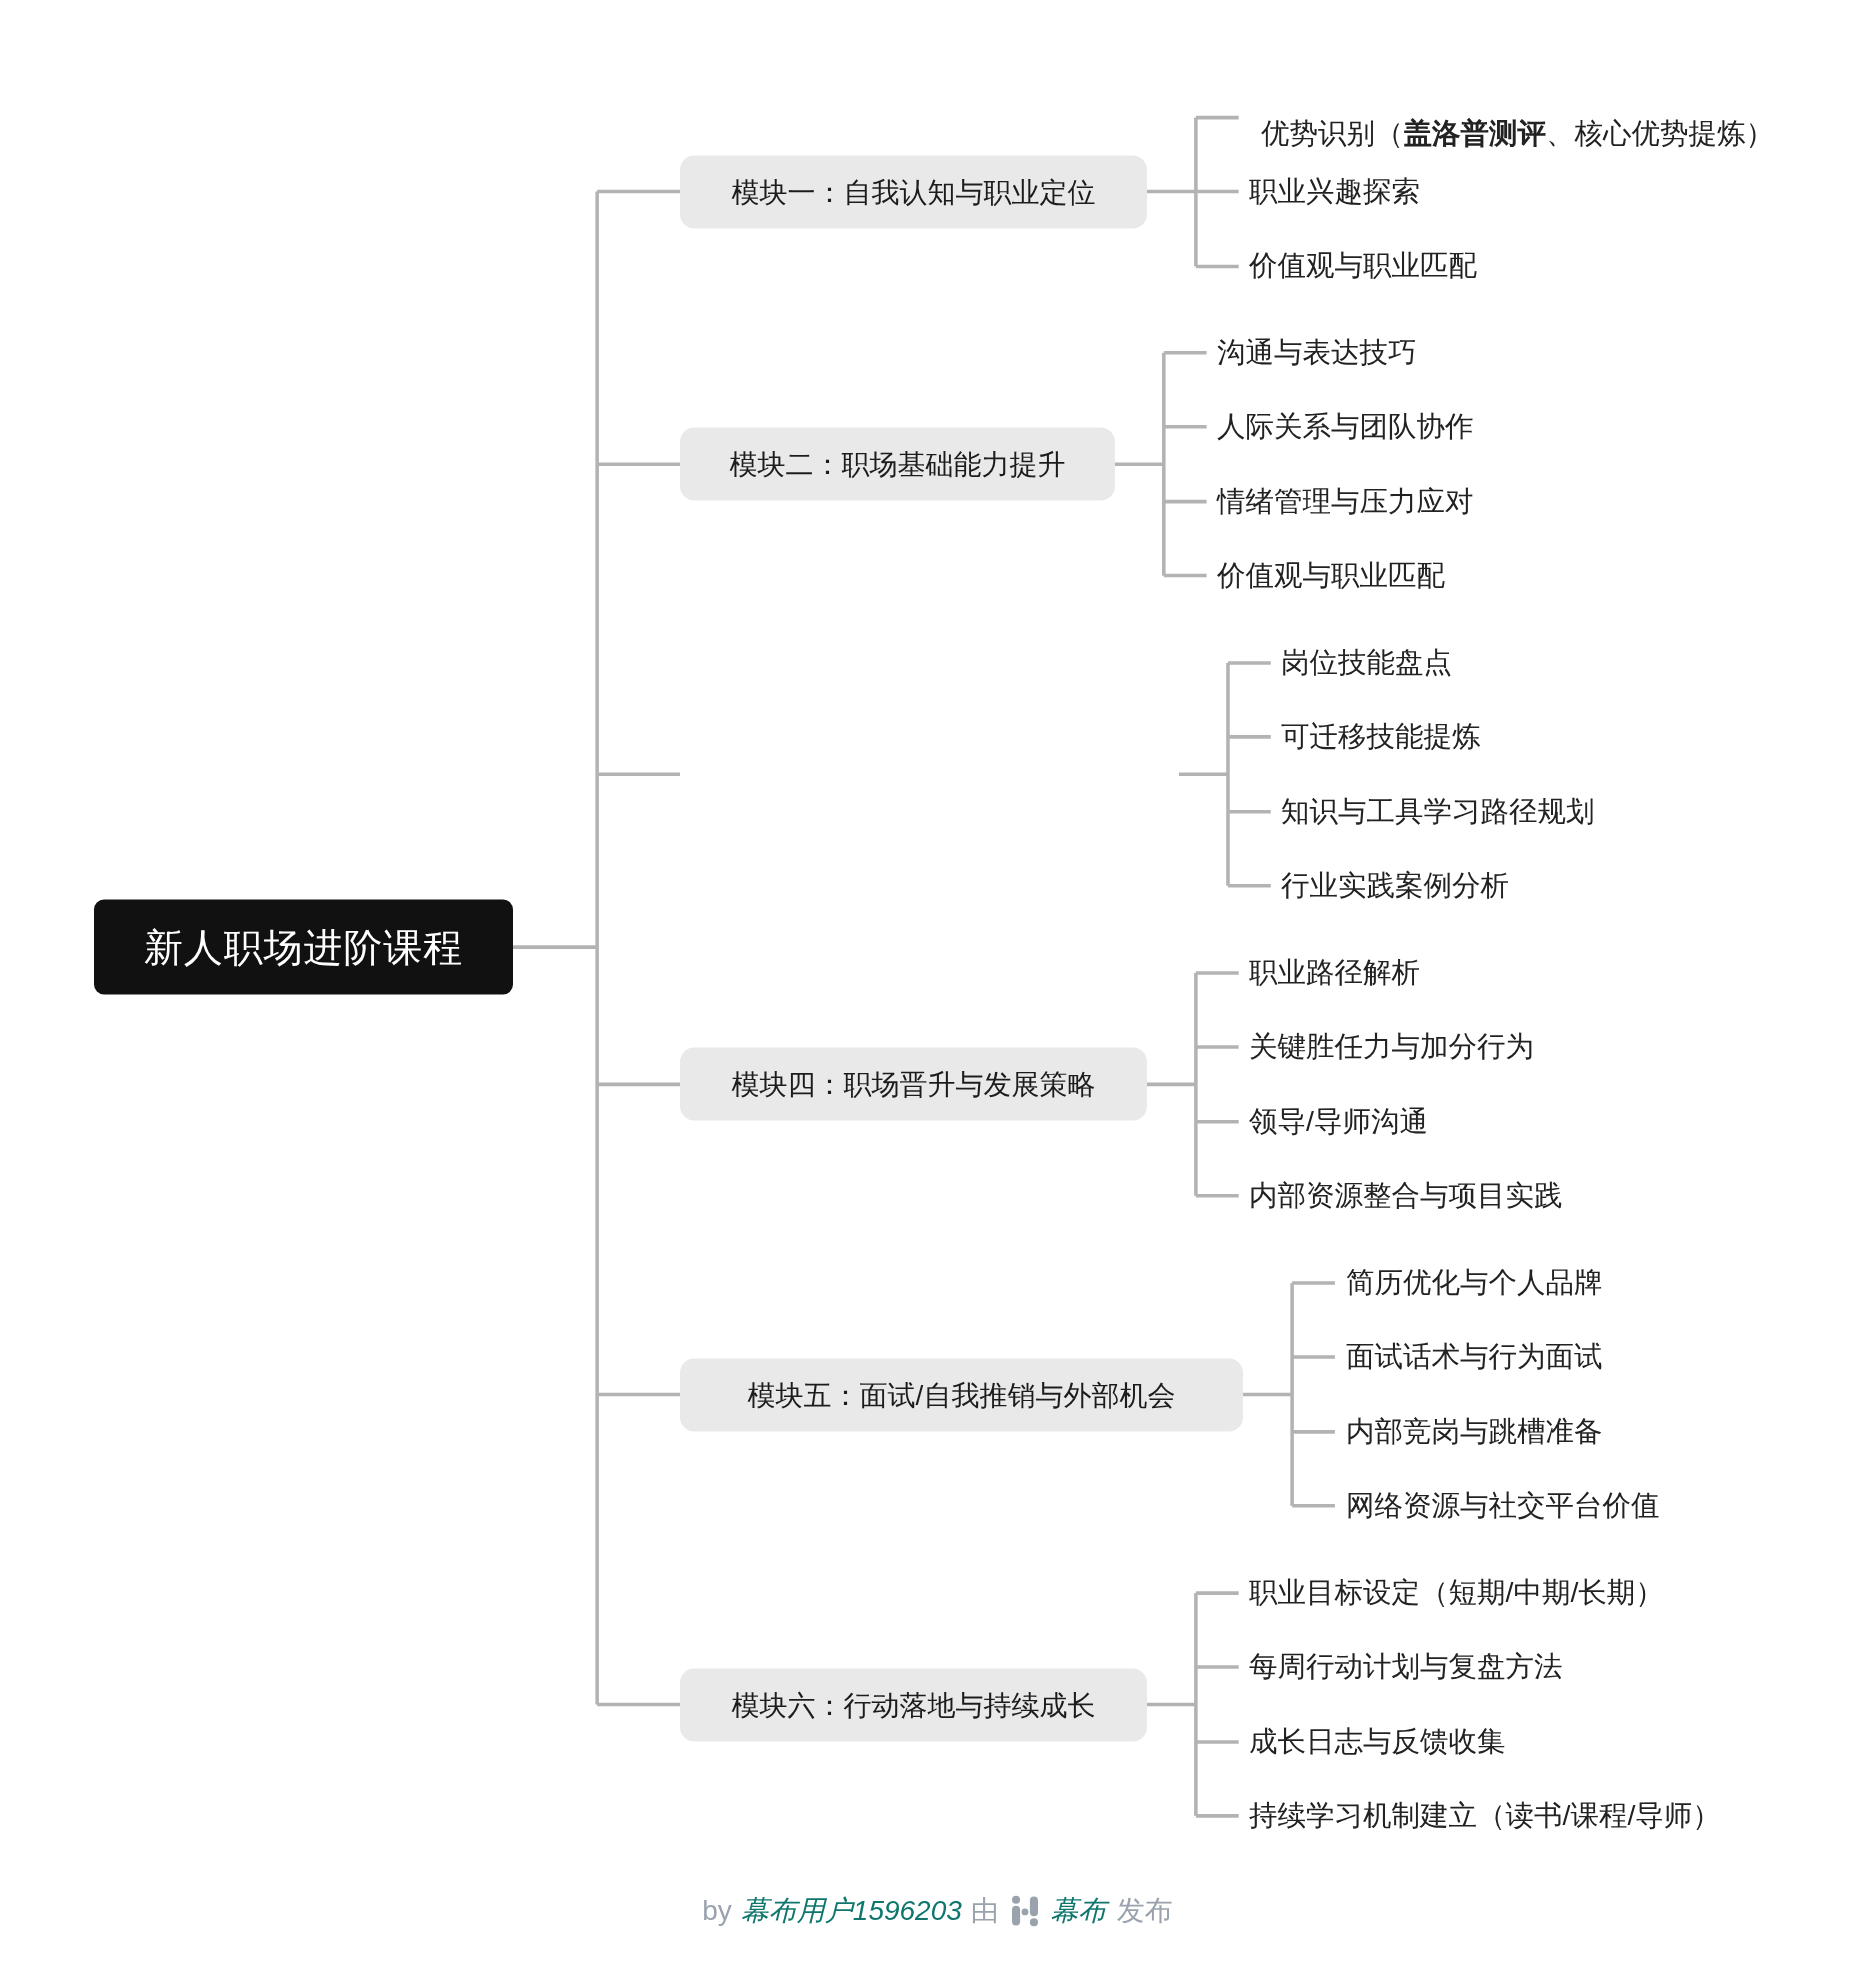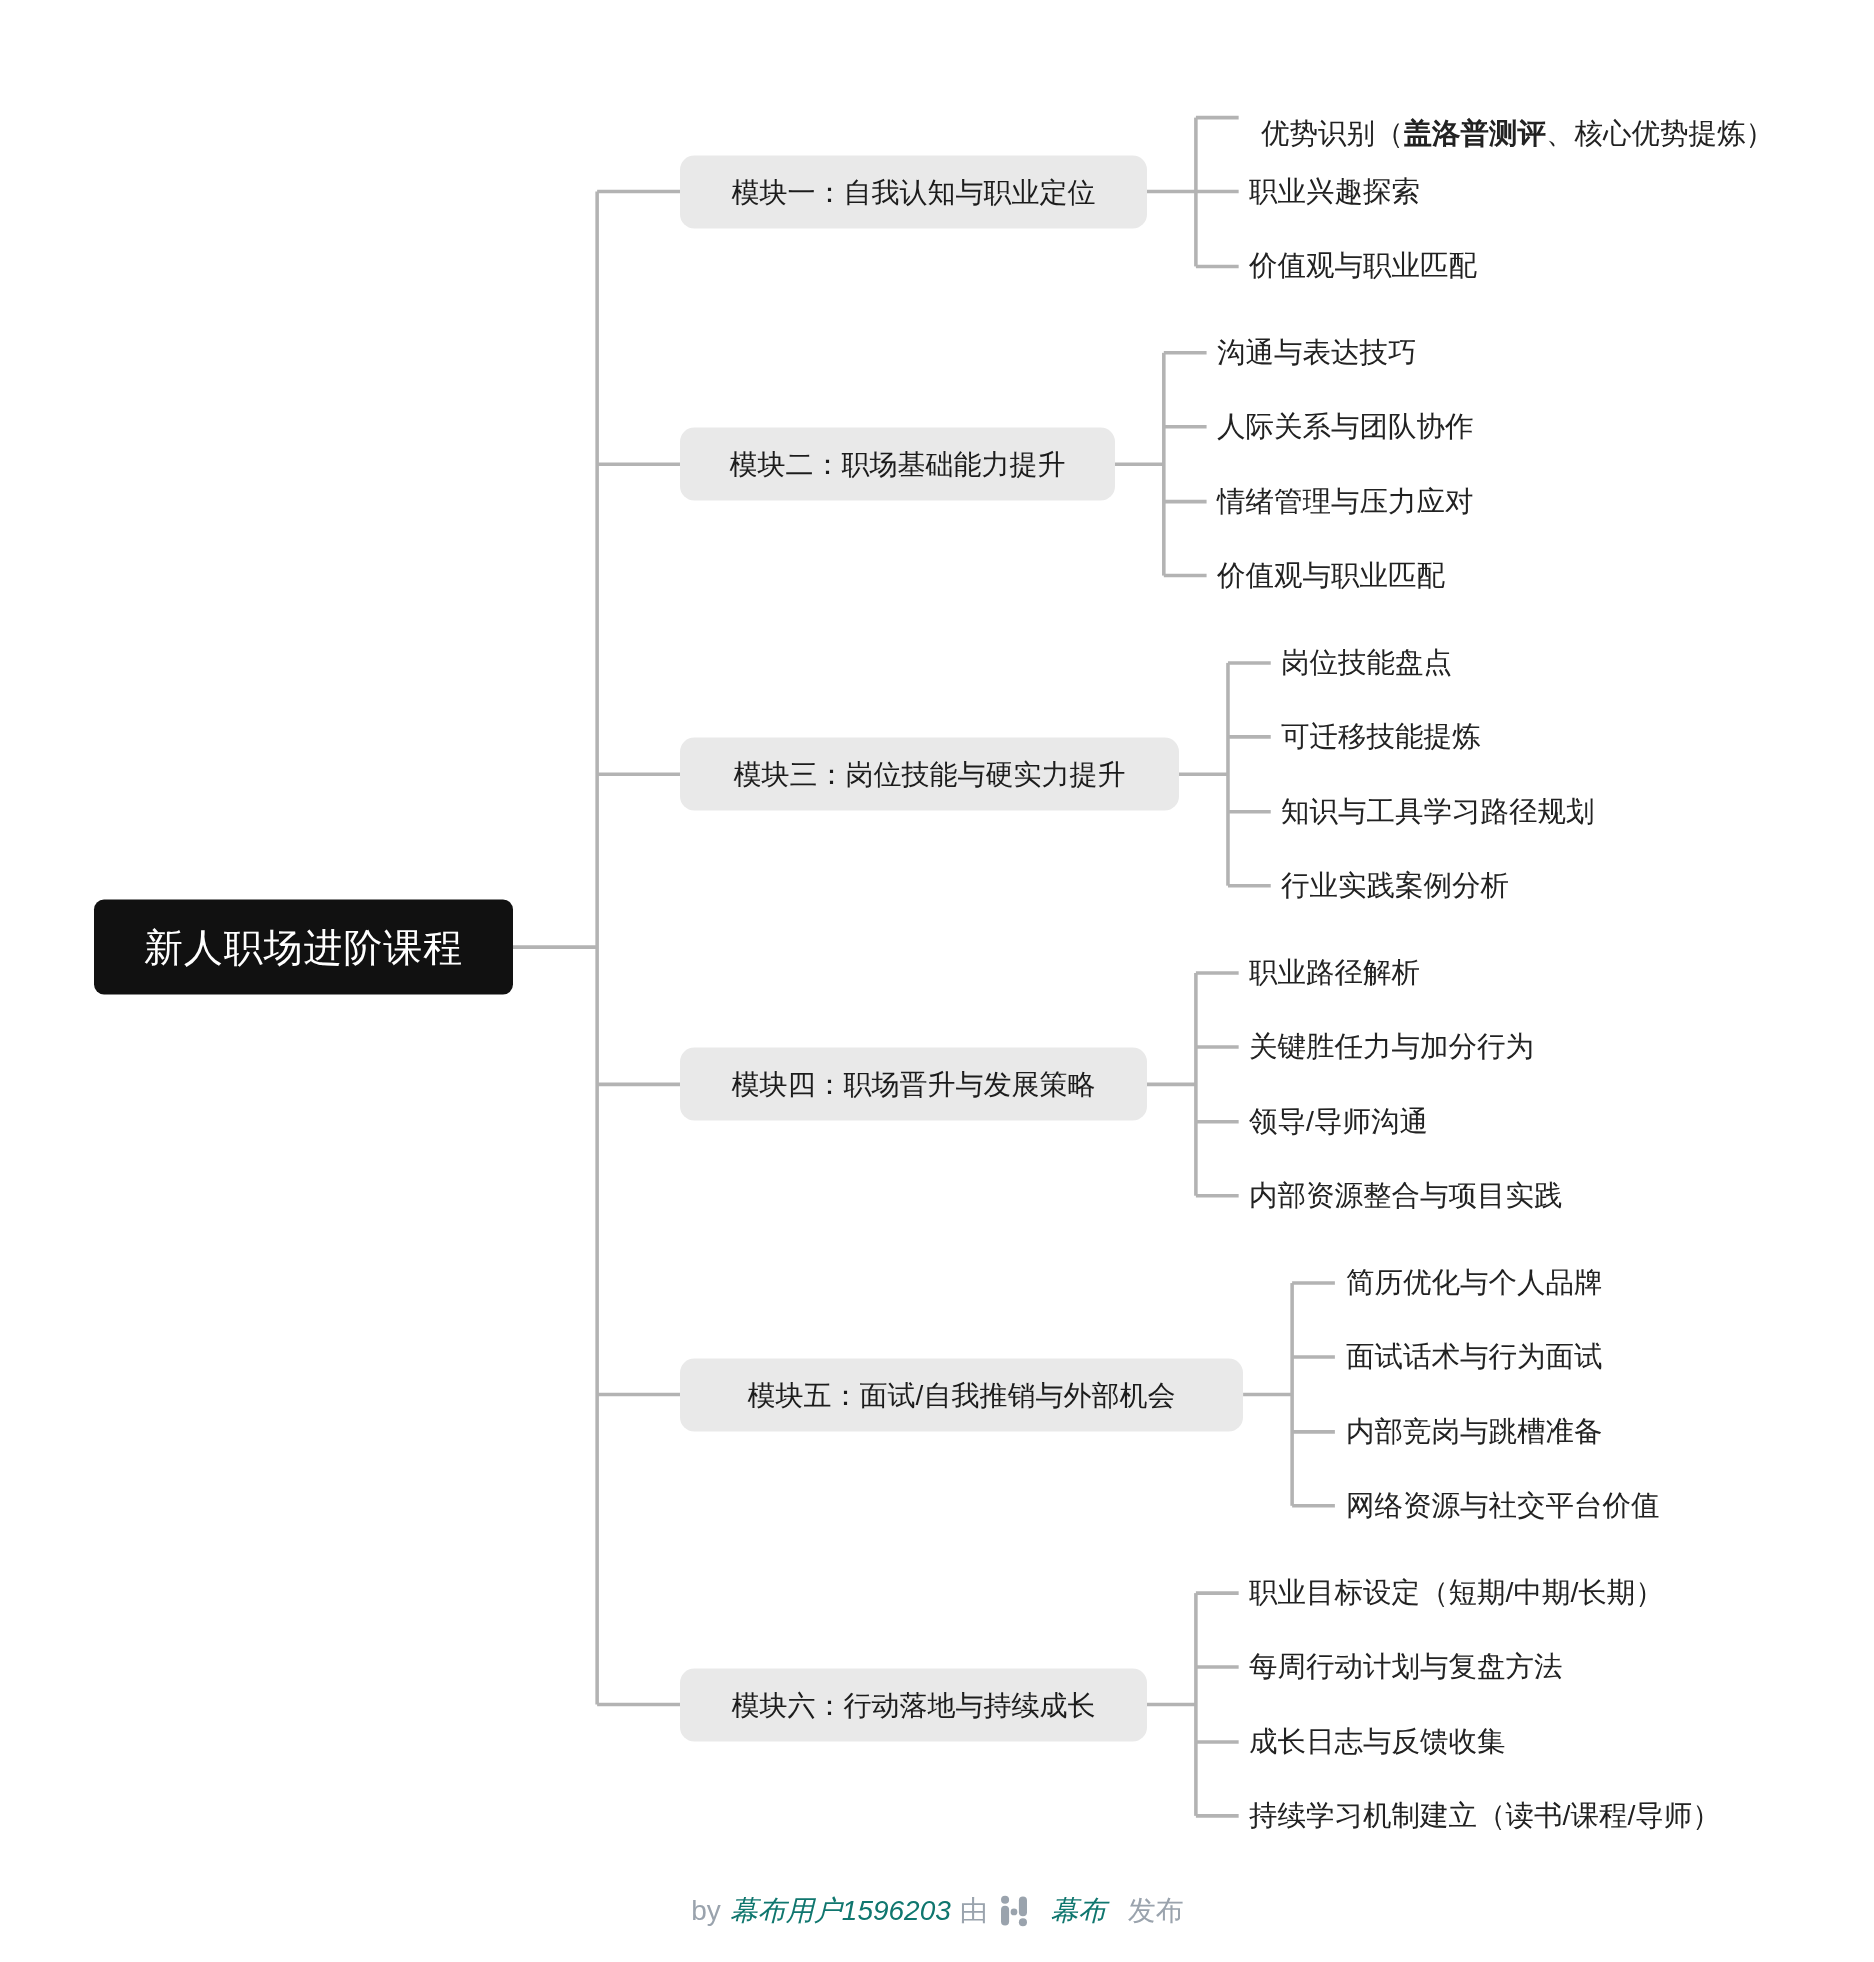--- a/index.html
+++ b/index.html
@@ -12,21 +12,21 @@
         font-size:39px;border-radius:16px;letter-spacing:0.9px;}
   .module-node{left:680px;height:73px;background:#e9e9e9;color:#1c1c1c;
         font-size:28px;border-radius:14.3px;}
   .leaf{position:absolute;transform:translateY(-50%);color:#222222;font-size:28.5px;
         white-space:nowrap;line-height:1.3;}
   .leaf b{font-weight:bold;}
   .footer{position:absolute;left:0;right:0;top:1890px;height:41px;display:flex;
         align-items:center;justify-content:center;font-size:28px;color:#9aa3ad;}
   .footer .orange{color:#0f766e;font-style:italic;}
   .footer span{margin:0 4.5px;}
-  .footer .tight{margin:0 17px;}
+  .footer .tight{margin:0 6px;}
   .logo-icon{width:32px;height:36px;margin:0 3.6px 0 5.3px;display:block;}
 </style>
 </head>
 <body>
 
 <div class="canvas">
 
   <svg class="lines" viewBox="0 0 2104 2202" fill="none" stroke="#b3b3b3" stroke-width="4">
 
     <path d="M 575 1063 H 670"></path>
@@ -79,21 +79,20 @@
     <path d="M 1342 1788 H 1390"></path>
       <path d="M 1342 1871 H 1390"></path>
     <path d="M 1342 1955 H 1390"></path>
       <path d="M 1342 2038 H 1390"></path>
   </svg>
 
   <div class="node root-node" style="top:947px;border-radius:10px;">新人职场进阶课程</div>
 
   <div class="node module-node" style="top:192px;width:467px;">模块一：自我认知与职业定位</div>
   <div class="node module-node" style="top:464px;width:435px;">模块二：职场基础能力提升</div>
-  <div class="node module-node" style="top:774px;width:499px;">模块三：岗位技能与硬实力提升</div>
   <div class="node module-node" style="top:1084px;width:467px;">模块四：职场晋升与发展策略</div>
   <div class="node module-node" style="top:1705px;width:467px;">模块六：行动落地与持续成长</div>
   <div class="node module-node" style="top:1395px;width:563px;">模块五：面试/自我推销与外部机会</div>
 
   <div class="leaf" style="left:1249px;top:134px;margin-left:12px;">
     <span>优势识别（</span><b>盖洛普测评</b><span>、核心优势提炼）</span>
   </div>
   <div class="leaf" style="left:1249px;top:192px;">职业兴趣探索</div>
   <div class="leaf" style="left:1249px;top:266px;">价值观与职业匹配</div>
 

